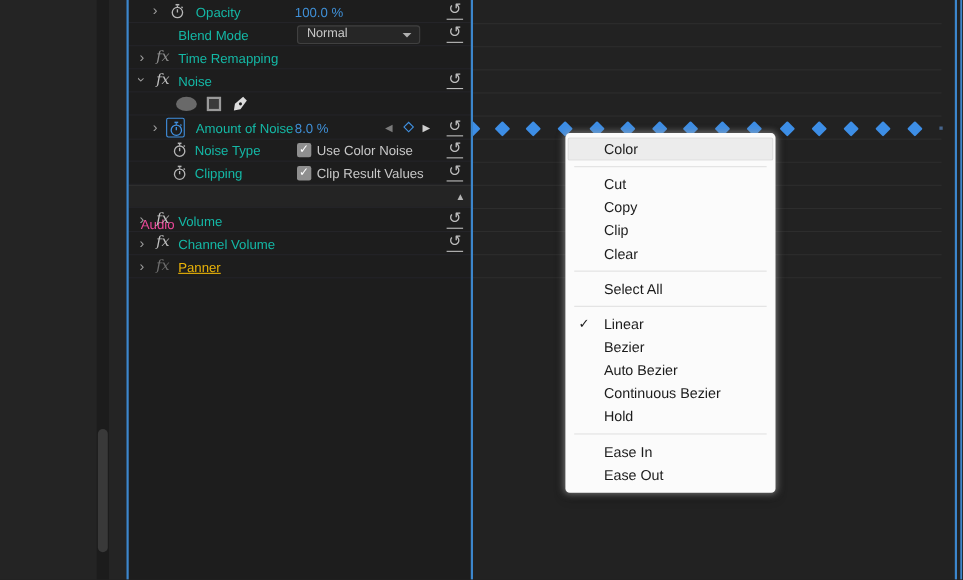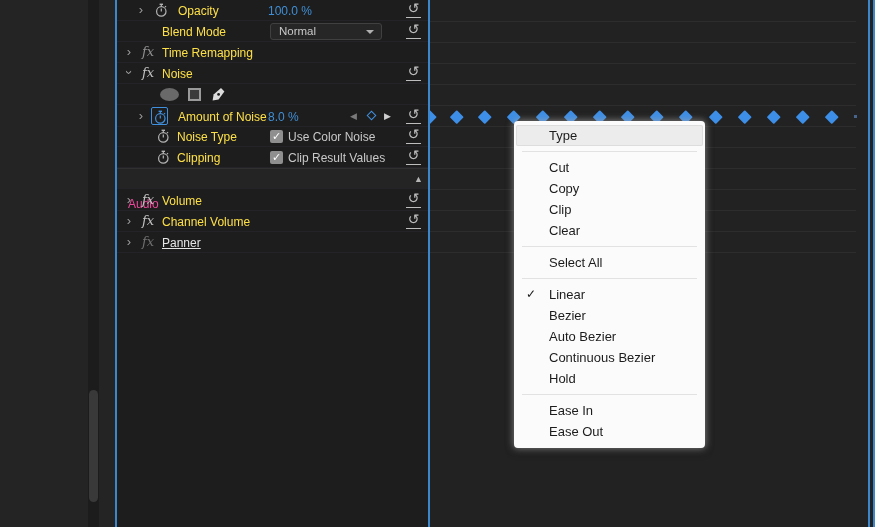--- a/index.html
+++ b/index.html
@@ -15,22 +15,22 @@
   
   .vline { position:absolute; top:0; height:527px; width:2px; background:#3c86cc; }
   .vline.l1 { left:115px; }
   .vline.l2 { left:428px; }
   .vline.l3 { left:868px; }
   .vline.l4 { left:873px; }
 
   
   .props { position:absolute; left:117px; top:0; width:311px; height:527px; background:#1d1d1d; }
   .row { position:absolute; left:0; width:311px; height:21px; border-bottom:1px solid #242428; }
-  .row .lbl { position:absolute; top:4px; font-size:12px; color:#fde047; white-space:nowrap; }
-  .lbl.dim { color:#e5e5e5;text-decoration:underline; }
+  .row .lbl { position:absolute; top:4px; font-size:12px; color:#14b8a6; white-space:nowrap; }
+  .lbl.dim { color:#eab308;text-decoration:underline; }
   .chev { position:absolute; top:2px; font-size:13px; color:#9c9c9c; line-height:15px; width:10px; text-align:center; }
   .chev::before { content:"\203A"; display:inline-block; }
   .chev.open::before { transform:rotate(90deg); }
   .fxi { position:absolute; left:25px; top:2px; font-family:"DejaVu Serif", serif; font-style:italic;
          font-size:13px; color:#c2c2c2;text-align:right; }
   .fxi.dim { color:#6f6f6f; }
   .fxi.mid { color:#8f8f8f; }
   .sw { position:absolute; top:3px; color:#b5b5b5; }
   .val { position:absolute; left:151px; top:4px; font-size:12px; color:#3f8fd6; }
   .reset { position:absolute; left:289px; top:1px; width:15px; height:17px; text-align:center;
@@ -268,21 +268,21 @@
       </div>
     <div class="kf-tick"></div>
   </div>
 
   <div class="vline l1"></div>
   <div class="vline l2"></div>
   <div class="vline l3"></div>
   <div class="vline l4"></div>
 
   <div class="menu">
-    <div class="mi hl"><span>Type</span></div>
+    <div class="mi hl"><span>Color</span></div>
     <div class="msep"></div>
     <div class="mi"><span>Cut</span></div>
     <div class="mi"><span>Copy</span></div>
     <div class="mi"><span>Clip</span></div>
     <div class="mi"><span>Clear</span></div>
     <div class="msep"></div>
     <div class="mi"><span>Select All</span></div>
     <div class="msep"></div>
     <div class="mi"><span class="mck"></span><span>Linear</span></div>
     <div class="mi"><span>Bezier</span></div>

